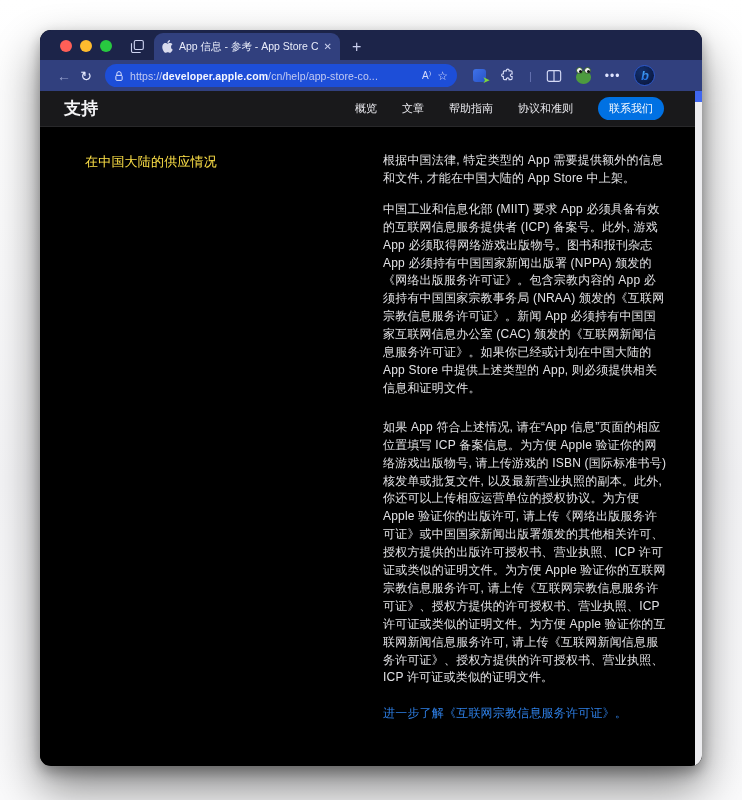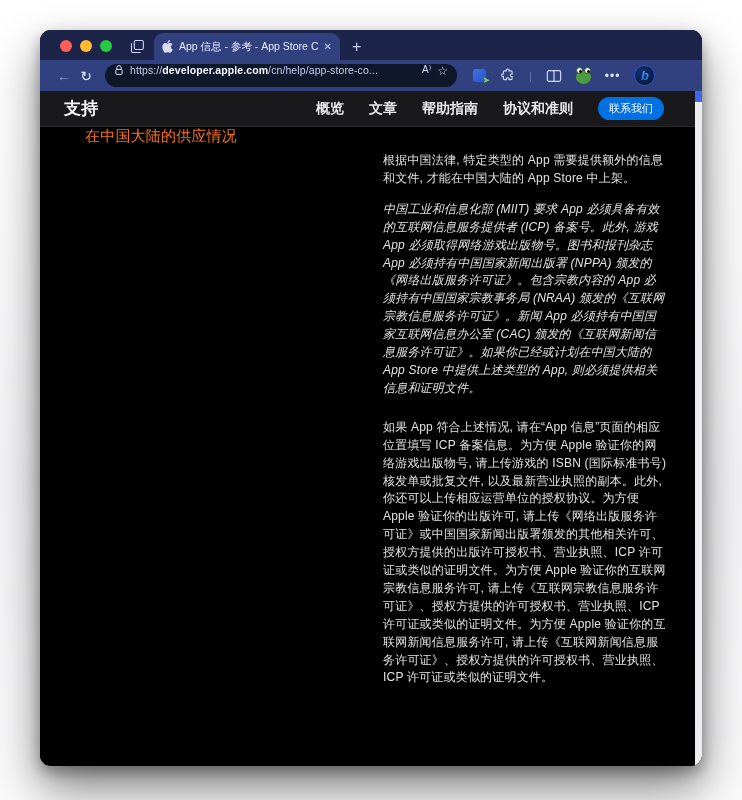--- a/index.html
+++ b/index.html
@@ -24,50 +24,50 @@
     border-radius:9px 9px 0 0; display:flex; align-items:center; padding:0 8px; gap:6px;
   }
   .tab-title { color:#e9ecfa; font-size:10.5px; white-space:nowrap; overflow:hidden; flex:1; }
   .tab-close { color:#c9cfee; font-size:10px; cursor:default; }
   .newtab { color:#c9cfee; font-size:16px; margin-left:12px; margin-bottom:5px; line-height:1; }
   
   .toolbar { height:31px; background:#31407e; display:flex; align-items:center; padding:0 13px; }
   .nav-btn { color:#96a0cd; font-size:14px; width:22px; text-align:center; }
   .nav-btn.active { color:#e6eaff; }
   .urlpill {
-    margin-left:8px; width:352px; height:23px; border-radius:12px; background:#0f172a;
-    display:flex; align-items:flex-start; padding:0 9px; gap:6px; color:#dfe4ff; font-size:10.5px;
+    margin-left:8px; width:352px; height:23px; border-radius:12px; background:#1d4ed8;
+    display:flex; align-items:center; padding:0 9px; gap:6px; color:#dfe4ff; font-size:10.5px;
   }
   .url-text { flex:1; white-space:nowrap; overflow:hidden; letter-spacing:.1px; }
   .url-dim { color:#c3cbf2; }
   .url-domain { color:#f4f6ff; font-weight:bold; }
   .pill-ico { color:#d6dcfb; font-size:10px; }
   .ext-row { display:flex; align-items:center; margin-left:16px; gap:14px; }
   .tr-icon { width:13px; height:13px; background:linear-gradient(135deg,#3f72e8,#2853c8); border-radius:3px; position:relative; }
   .tr-icon span { position:absolute; right:-4px; bottom:-3px; color:#7cd43d; font-size:9px; line-height:1; }
   .sep { color:#6a76b5; font-size:11px; }
   .frog { width:15px; height:13px; background:#4d9b3f; border-radius:45% 45% 50% 50%; position:relative; margin-top:3px; }
   .frog i { position:absolute; top:-4px; width:7px; height:7px; background:#f2f2f2; border:1px solid #2d5c24; border-radius:50%; }
   .frog i:first-child { left:0; } .frog i:last-child { right:0; }
   .frog i::after { content:""; position:absolute; left:2px; top:2px; width:3px; height:3px; background:#111; border-radius:50%; }
   .more { color:#dfe4ff; font-size:12px; letter-spacing:1px; }
   .bing { width:21px; height:21px; border-radius:50%; background:radial-gradient(circle at 35% 30%, #12306e, #0a1334); display:flex; align-items:center; justify-content:center; border:1px solid #2a57c9; }
   .bing span { font-weight:bold; font-size:13px; font-style:italic; background:linear-gradient(180deg,#4fb3ff,#1860d8); -webkit-background-clip:text; background-clip:text; color:transparent; }
   
   .pheader { height:36px; background:#19191b; border-bottom:1px solid #28282a; display:flex; align-items:center; padding:0 24px;gap:28px; }
   .ptitle { color:#f5f5f7; font-size:17px; font-weight:600; letter-spacing:.3px; }
   .pnav { margin-left:auto; display:flex; align-items:center; gap:25px; }
-  .pnav-item { color:#e8e8ed; font-size:14px;font-weight:bold; }
+  .pnav-item { color:#e8e8ed; font-size:11px; }
   .contact-btn { background:#0071e3; color:#fff; font-size:11px; padding:4px 11px; border-radius:13px; margin-right:14px; }
   
   .content { position:relative; height:638px; background:#000; }
-  .side-item { position:absolute; left:45px; top:0; font-size:15px; color:#f97316; letter-spacing:.2px; }
+  .side-item { position:absolute; left:45px; top:26px; font-size:13px; color:#fde047; letter-spacing:.2px; }
   .main { position:absolute; left:343px; top:25px; width:284px; }
   .para { font-size:12px; line-height:17.9px; color:#e2e2e5; letter-spacing:.2px; margin-bottom:13px; }
-  .para:nth-child(2) { margin-bottom:21px;font-style:italic; }
+  .para:nth-child(2) { margin-bottom:21px; }
   .links { margin-top:20px; }
   .doclink { display:block; font-size:12px; line-height:13px; color:#2e80e8; text-decoration:none; margin-bottom:17.5px; letter-spacing:.2px; }
   
   .scrolltrack { position:absolute; right:0; top:61px; bottom:0; width:7px; background:#ededf0; }
   .scrollmark { position:absolute; right:0; top:61px; width:7px; height:11px; background:#3f66ef; }
   svg.ic { display:block; }
 </style>
 </head>
 <body>
 
@@ -141,20 +141,21 @@
     </div>
   </div>
 
   <div class="content">
     <div class="side-item">在中国大陆的供应情况</div>
     <div class="main">
       <p class="para">根据中国法律, 特定类型的 App 需要提供额外的信息和文件, 才能在中国大陆的 App Store 中上架。</p>
       <p class="para">中国工业和信息化部 (MIIT) 要求 App 必须具备有效的互联网信息服务提供者 (ICP) 备案号。此外, 游戏 App 必须取得网络游戏出版物号。图书和报刊杂志 App 必须持有中国国家新闻出版署 (NPPA) 颁发的《网络出版服务许可证》。包含宗教内容的 App 必须持有中国国家宗教事务局 (NRAA) 颁发的《互联网宗教信息服务许可证》。新闻 App 必须持有中国国家互联网信息办公室 (CAC) 颁发的《互联网新闻信息服务许可证》。如果你已经或计划在中国大陆的 App Store 中提供上述类型的 App, 则必须提供相关信息和证明文件。</p>
       <p class="para">如果 App 符合上述情况, 请在“App 信息”页面的相应位置填写 ICP 备案信息。为方便 Apple 验证你的网络游戏出版物号, 请上传游戏的 ISBN (国际标准书号) 核发单或批复文件, 以及最新营业执照的副本。此外, 你还可以上传相应运营单位的授权协议。为方便 Apple 验证你的出版许可, 请上传《网络出版服务许可证》或中国国家新闻出版署颁发的其他相关许可、授权方提供的出版许可授权书、营业执照、ICP 许可证或类似的证明文件。为方便 Apple 验证你的互联网宗教信息服务许可, 请上传《互联网宗教信息服务许可证》、授权方提供的许可授权书、营业执照、ICP 许可证或类似的证明文件。为方便 Apple 验证你的互联网新闻信息服务许可, 请上传《互联网新闻信息服务许可证》、授权方提供的许可授权书、营业执照、ICP 许可证或类似的证明文件。</p>
       <div class="links">
+        <a href="#" class="doclink">进一步了解《互联网宗教信息服务许可证》。</a>
 
       </div>
     </div>
   </div>
 
   <div class="scrolltrack"></div>
   <div class="scrollmark"></div>
 </div>
 
 </body></html>

